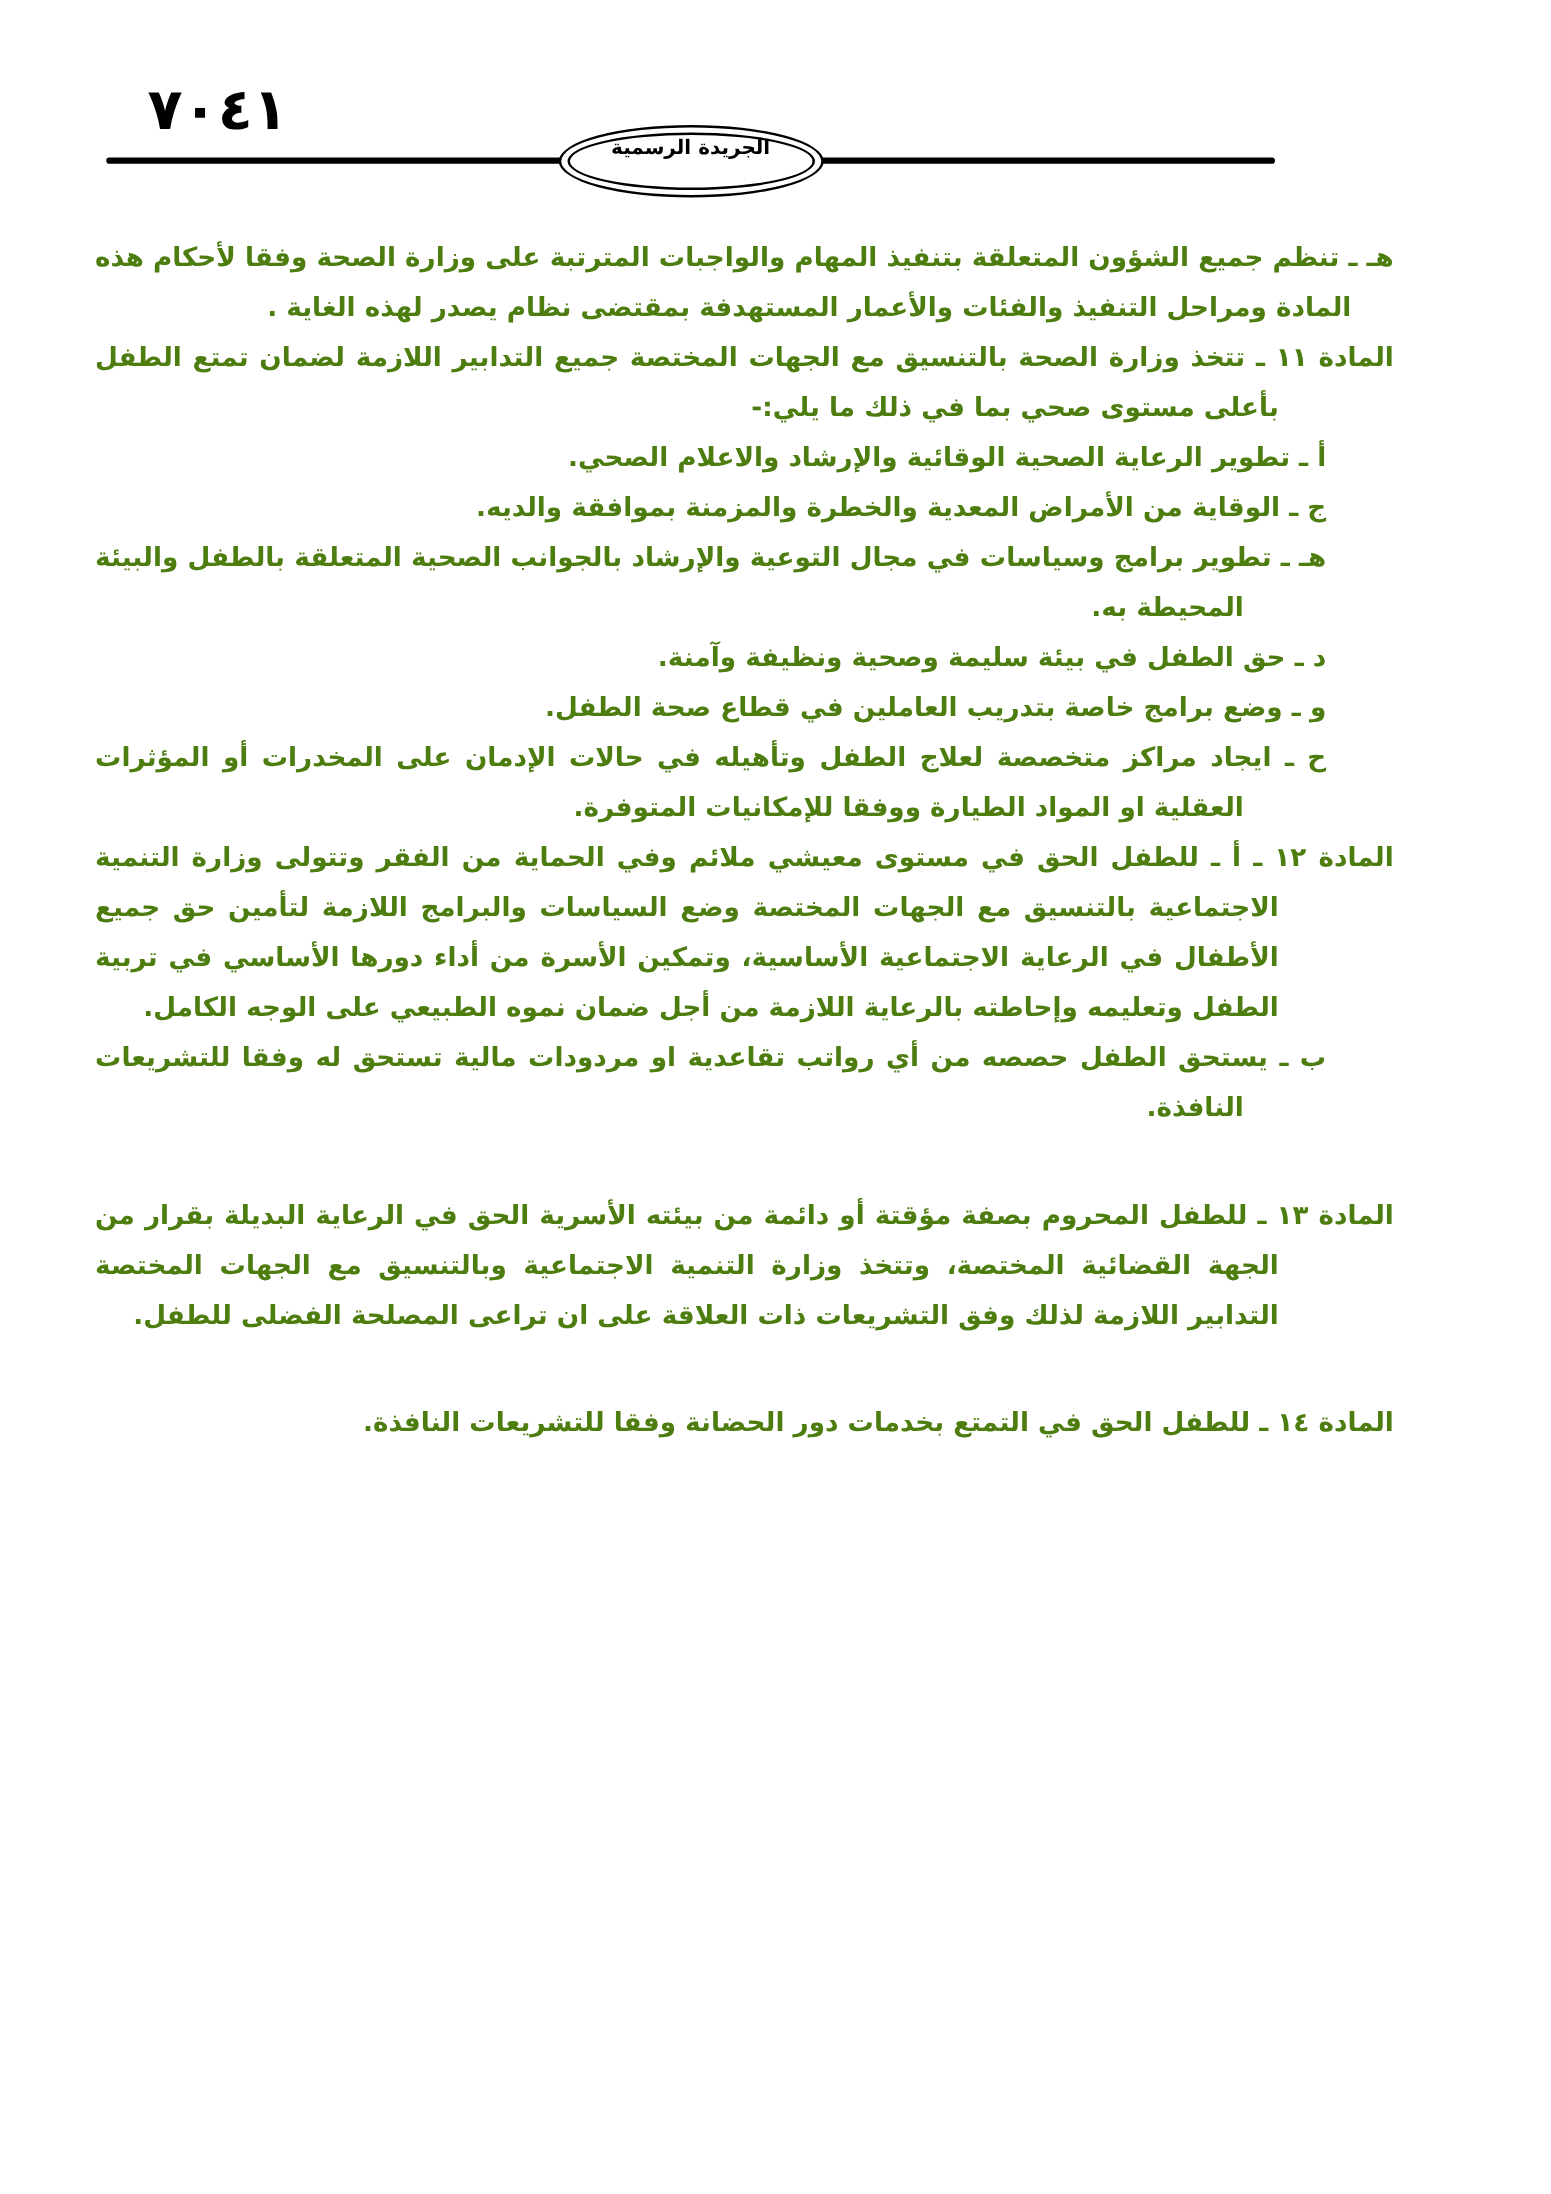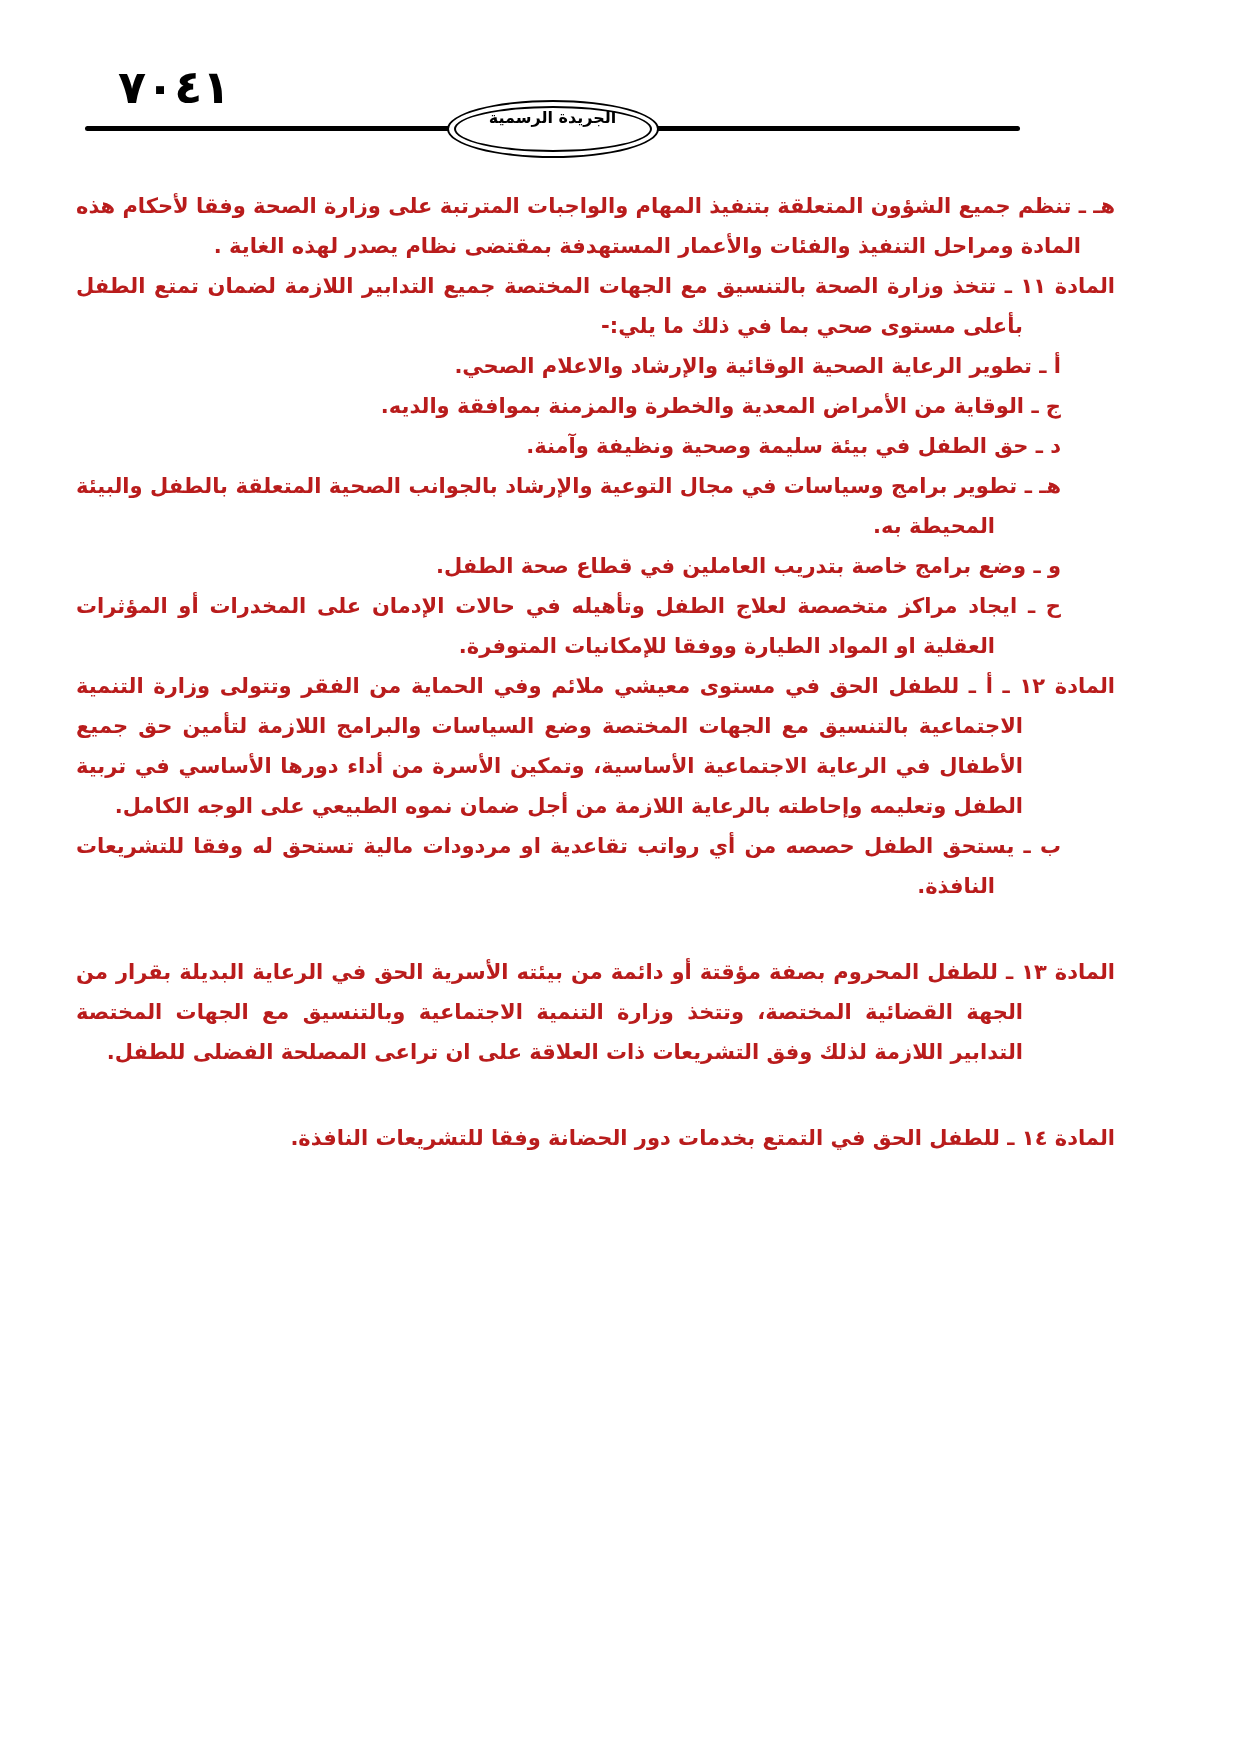--- a/index.html
+++ b/index.html
@@ -71,21 +71,21 @@
   .body-text {
     position: absolute;
     top: 186px;
     right: 126px;
     left: 76px;
     direction: rtl;
     text-align: justify;
     font-size: 21px;
     font-weight: bold;
     line-height: 40px;
-    color: #b91c1c;
+    color: #4d7c0f;
   }
   .para { margin: 0; }
   .para.intro   { padding-right: 34px;  text-indent: -34px; }
   .para.article { padding-right: 92px;  text-indent: -92px; }
   .para.sub     { padding-right: 120px; text-indent: -66px; }
   .para.gap     { margin-top: 46px; }
 </style>
 </head>
 <body>
 
@@ -100,22 +100,22 @@
         <span class="gazette-badge-label">الجريدة الرسمية</span>
       </div>
     </div>
   </div>
 
   <div class="body-text">
       <p class="para intro">هـ ـ تنظم جميع الشؤون المتعلقة بتنفيذ المهام والواجبات المترتبة على وزارة الصحة وفقا لأحكام هذه المادة ومراحل التنفيذ والفئات والأعمار المستهدفة بمقتضى نظام يصدر لهذه الغاية .</p>
       <p class="para article">المادة ١١ ـ تتخذ وزارة الصحة بالتنسيق مع الجهات المختصة جميع التدابير اللازمة لضمان تمتع الطفل بأعلى مستوى صحي بما في ذلك ما يلي:-</p>
       <p class="para sub">أ ـ تطوير الرعاية الصحية الوقائية والإرشاد والاعلام الصحي.</p>
       <p class="para sub">ج ـ الوقاية من الأمراض المعدية والخطرة والمزمنة بموافقة والديه.</p>
+      <p class="para sub">هـ ـ تطوير برامج وسياسات في مجال التوعية والإرشاد بالجوانب الصحية المتعلقة بالطفل والبيئة المحيطة به.</p>
       <p class="para sub">د ـ حق الطفل في بيئة سليمة وصحية ونظيفة وآمنة.</p>
-      <p class="para sub">هـ ـ تطوير برامج وسياسات في مجال التوعية والإرشاد بالجوانب الصحية المتعلقة بالطفل والبيئة المحيطة به.</p>
       <p class="para sub">و ـ وضع برامج خاصة بتدريب العاملين في قطاع صحة الطفل.</p>
       <p class="para sub">ح ـ ايجاد مراكز متخصصة لعلاج الطفل وتأهيله في حالات الإدمان على المخدرات أو المؤثرات العقلية او المواد الطيارة ووفقا للإمكانيات المتوفرة.</p>
       <p class="para article">المادة ١٢ ـ أ ـ للطفل الحق في مستوى معيشي ملائم وفي الحماية من الفقر وتتولى وزارة التنمية الاجتماعية بالتنسيق مع الجهات المختصة وضع السياسات والبرامج اللازمة لتأمين حق جميع الأطفال في الرعاية الاجتماعية الأساسية، وتمكين الأسرة من أداء دورها الأساسي في تربية الطفل وتعليمه وإحاطته بالرعاية اللازمة من أجل ضمان نموه الطبيعي على الوجه الكامل.</p>
       <p class="para sub">ب ـ يستحق الطفل حصصه من أي رواتب تقاعدية او مردودات مالية تستحق له وفقا للتشريعات النافذة.</p>
       <p class="para article gap">المادة ١٣ ـ للطفل المحروم بصفة مؤقتة أو دائمة من بيئته الأسرية الحق في الرعاية البديلة بقرار من الجهة القضائية المختصة، وتتخذ وزارة التنمية الاجتماعية وبالتنسيق مع الجهات المختصة التدابير اللازمة لذلك وفق التشريعات ذات العلاقة على ان تراعى المصلحة الفضلى للطفل.</p>
       <p class="para article gap">المادة ١٤ ـ للطفل الحق في التمتع بخدمات دور الحضانة وفقا للتشريعات النافذة.</p>
     </div>
 
 </div>
 

